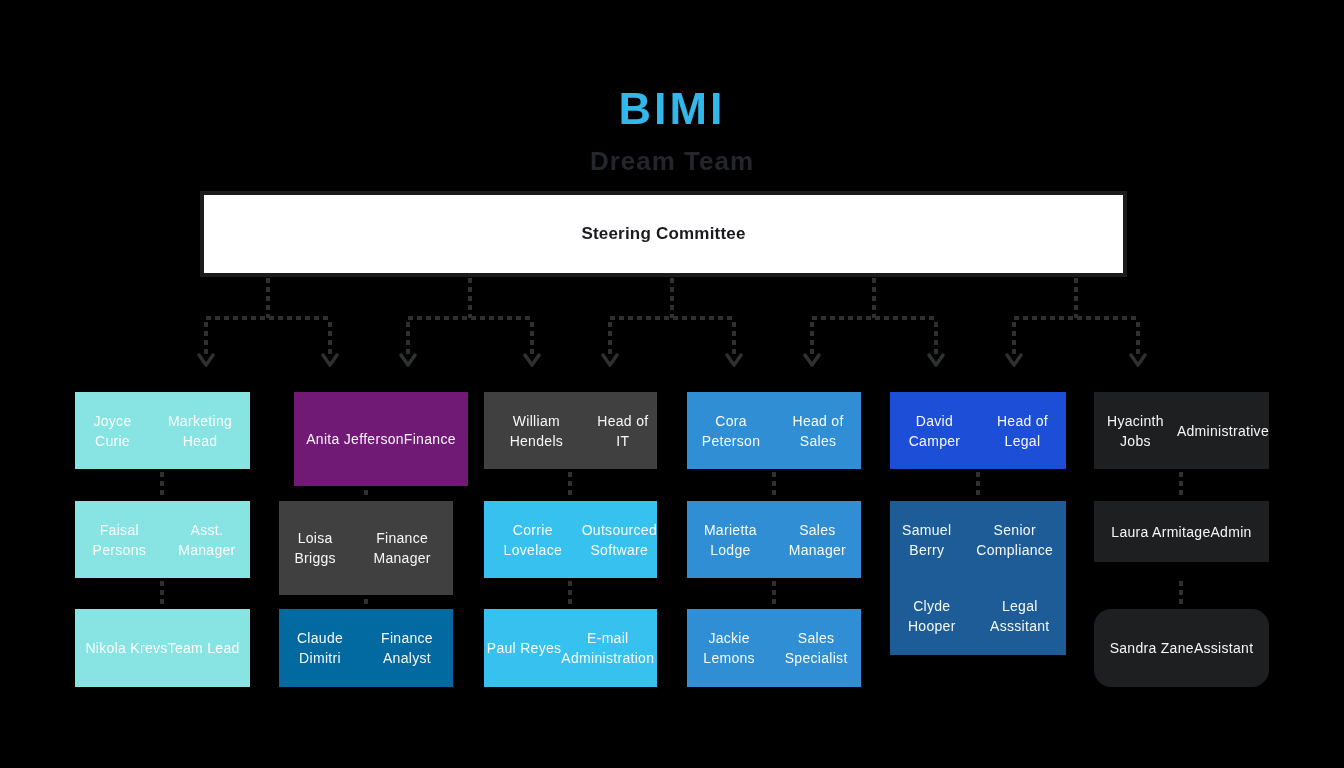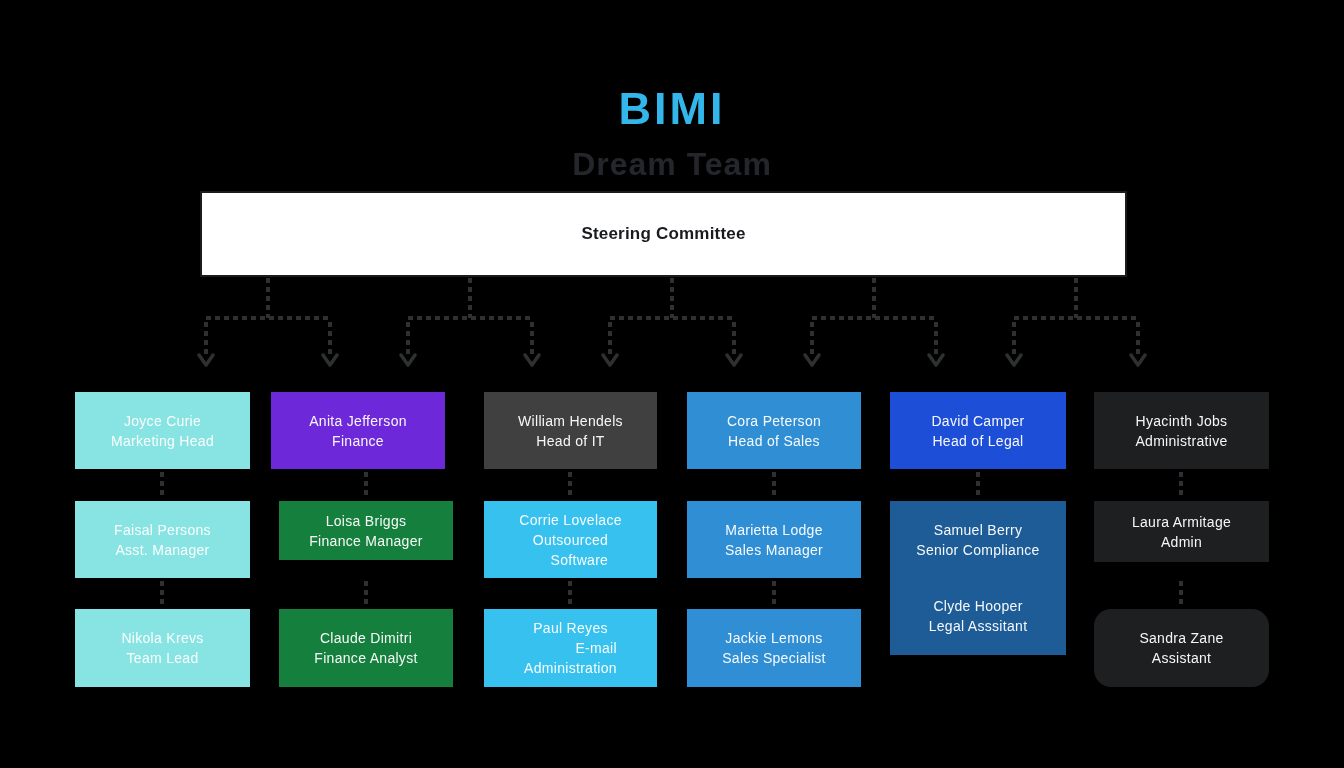--- a/index.html
+++ b/index.html
@@ -2,30 +2,30 @@
 <html><head>
 <meta charset="utf-8">
 <style>
   html,body{margin:0;padding:0;background:#000;}
   body{width:1344px;height:768px;overflow:hidden;}
   .canvas{position:relative;width:1344px;height:768px;background:#000;
           font-family:"Liberation Sans",sans-serif;}
   .title{position:absolute;top:86px;left:0;width:100%;text-align:center;
          font-size:45px;line-height:1;font-weight:800;letter-spacing:3px;}
   .subtitle{position:absolute;top:148px;left:0;width:100%;text-align:center;
-            font-size:32px;line-height:1;font-weight:600;letter-spacing:1px;color:#24262b;}
+            font-size:26px;line-height:1;font-weight:600;letter-spacing:1px;color:#24262b;}
   .steering{position:absolute;left:200px;top:191px;width:927px;height:86px;
-            background:#ffffff;border:2px solid #d946ef;box-sizing:border-box;
+            background:#ffffff;border:4px solid #d946ef;box-sizing:border-box;
             display:flex;align-items:center;justify-content:center;}
   .steering span{font-size:17px;font-weight:700;color:#191b1f;letter-spacing:.2px;}
   .connectors{position:absolute;left:0;top:0;}
   .dash{stroke:#2e3031;stroke-width:4;fill:none;stroke-dasharray:5 4;}
   .chev{stroke:#2e3031;stroke-width:3.5;fill:none;stroke-linecap:round;stroke-linejoin:round;}
-  .box{position:absolute;box-sizing:border-box;display:flex;flex-direction:column;
-       align-items:center;justify-content:center;text-align:right;
+  .box{position:absolute;box-sizing:border-box;display:flex;flex-direction:row;
+       align-items:center;justify-content:center;text-align:center;
        color:rgba(255,255,255,.96);font-size:14px;line-height:20px;letter-spacing:.3px;}
   .box .role{white-space:pre-line;}
 </style>
 </head>
 <body>
 
 <div class="canvas">
 
   <div class="title" style="color: rgb(51, 182, 234);">BIMI</div>
   <div class="subtitle" style="color: rgb(36, 38, 43);">Dream Team</div>
@@ -57,29 +57,29 @@
         <div class="role">Marketing Head</div>
       </div>
       <div class="box" style="left: 75px; width: 175px; top: 501px; height: 77px; background: rgb(135, 228, 227);">
         <div class="name">Faisal Persons</div>
         <div class="role">Asst. Manager</div>
       </div>
       <div class="box" style="left: 75px; width: 175px; top: 609px; height: 78px; background: rgb(135, 228, 227);">
         <div class="name">Nikola Krevs</div>
         <div class="role">Team Lead</div>
       </div>
-      <div class="box" style="left: 271px; width: 174px; top: 392px; height: 77px; background: #6d28d9;">
+      <div class="box" style="left: 294px; width: 174px; top: 392px; height: 94px; background: #701a75;">
         <div class="name">Anita Jefferson</div>
         <div class="role">Finance</div>
       </div>
-      <div class="box" style="left: 279px; width: 174px; top: 501px; height: 59px; background: #15803d;">
+      <div class="box" style="left: 279px; width: 174px; top: 501px; height: 94px; background: #404040;">
         <div class="name">Loisa Briggs</div>
         <div class="role">Finance Manager</div>
       </div>
-      <div class="box" style="left: 279px; width: 174px; top: 609px; height: 78px; background: #15803d;">
+      <div class="box" style="left: 279px; width: 174px; top: 609px; height: 78px; background: #0369a1;">
         <div class="name">Claude Dimitri</div>
         <div class="role">Finance Analyst</div>
       </div>
       <div class="box" style="left: 484px; width: 173px; top: 392px; height: 77px; background: #404040;">
         <div class="name">William Hendels</div>
         <div class="role">Head of IT</div>
       </div>
       <div class="box" style="left: 484px; width: 173px; top: 501px; height: 77px; background: rgb(55, 193, 239);">
         <div class="name">Corrie Lovelace</div>
         <div class="role">Outsourced

